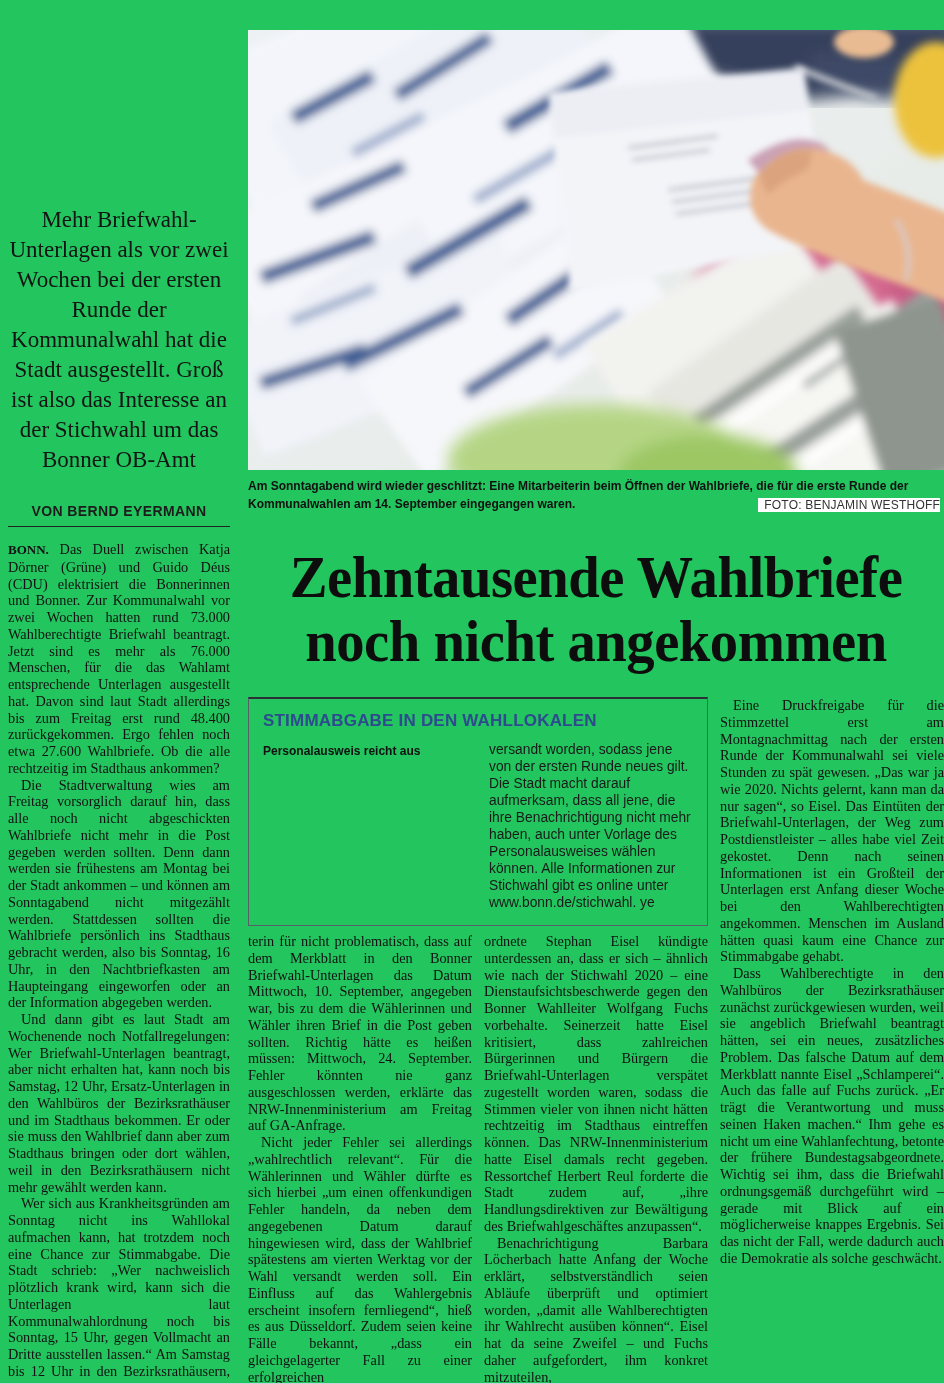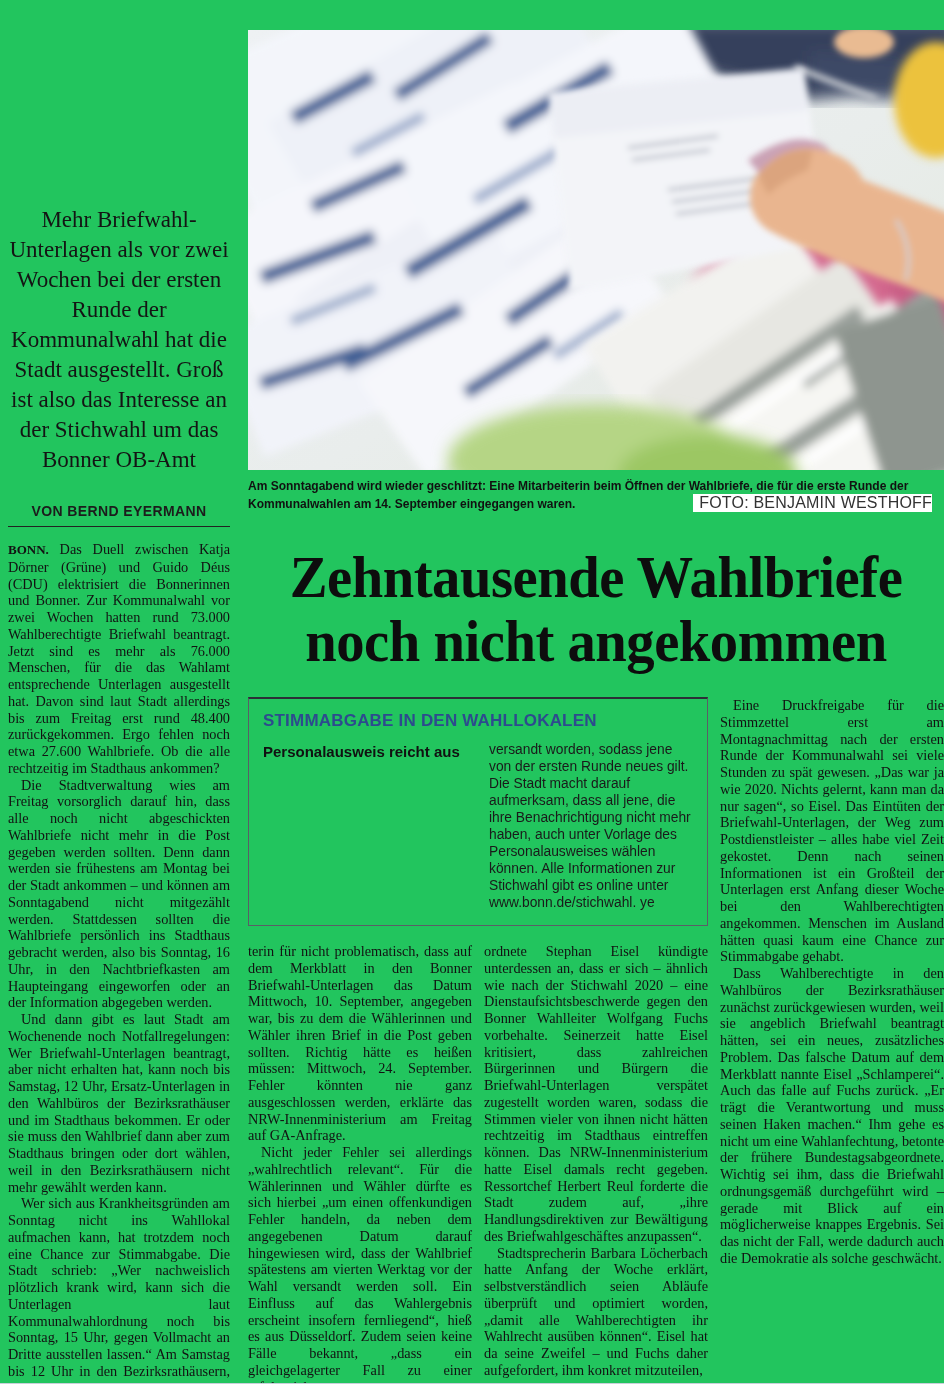--- a/index.html
+++ b/index.html
@@ -32,47 +32,47 @@
   .lead-in { font-family:Liberation Serif, serif; font-weight:bold; font-size:13px; }
   
   .right-area { position:absolute; left:248px; top:0; width:696px; }
   figure.photo { width:696px; height:440px; margin-top:30px; overflow:hidden; background:#e9eef0; }
   .caption-wrap {
     position:relative; margin-top:7px; width:696px;
     font-family:"Liberation Sans", sans-serif;
   }
   .caption { font-weight:bold; font-size:12px; line-height:18px; color:#111; width:696px; }
   .credit {
-    position:absolute; right:12px; bottom:1px; font-weight:normal;
-    font-size:16px; letter-spacing:.2px; color:#333;
+    position:absolute; right:4px; bottom:1px; font-weight:normal;
+    font-size:12px; letter-spacing:.2px; color:#333;
     background:#fff; padding-left:6px;
   }
   h1.headline {
     margin-top:32px; text-align:center;
     font-family:"Liberation Serif", serif; font-weight:bold;
     font-size:59px; line-height:64px; color:#0d0d0d;
     transform:scaleX(.96); transform-origin:50% 0;
     letter-spacing:-.5px; white-space:nowrap;
   }
   .content-grid { display:flex; gap:12px; margin-top:24px; }
   .cols-left { width:460px; }
   .col4 { width:224px; }
   
   .infobox {
     width:460px; border:1px solid #5a5f66; border-top:2px solid #2b2f36;
-    padding:12px 14px 14px 14px; margin-bottom:17px;
+    padding:12px 14px 14px 14px; margin-bottom:7px;
     font-family:"Liberation Sans", sans-serif;
   }
   .infobox .kicker {
     font-weight:bold; font-size:17px; letter-spacing:.2px; color:#2d4b8e;
     margin-bottom:10px;
   }
   .infobox .box-cols { display:flex; gap:22px; }
   .infobox .box-col { width:205px; font-size:13.8px; line-height:17px; color:#1a1a1a; }
-  .infobox .box-title { font-weight:bold; font-size:15px; line-height:21px; color:#111; margin-bottom:12px; }
+  .infobox .box-title { font-weight:bold; font-size:12px; line-height:21px; color:#111; margin-bottom:12px; }
   
   .two-cols { display:flex; gap:12px; }
   .newscol { width:224px; text-align:justify; font-size:14.3px; line-height:16.75px; color:#121212;
     hyphens:auto; -webkit-hyphens:auto; }
   .newscol p { text-indent:13px; }
   .newscol p.nofirst { text-indent:0; }
 </style>
 </head>
 <body>
 
@@ -227,21 +227,21 @@
         </div>
 
         <div class="two-cols">
           <div class="newscol">
             <p class="nofirst">terin für nicht problematisch, dass auf dem Merkblatt in den Bonner Briefwahl-Unterlagen das Datum Mittwoch, 10. September, angegeben war, bis zu dem die Wählerinnen und Wähler ihren Brief in die Post geben sollten. Richtig hätte es heißen müssen: Mittwoch, 24. September. Fehler könnten nie ganz ausgeschlossen werden, erklärte das NRW-Innenministerium am Freitag auf GA-Anfrage.</p>
             <p>Nicht jeder Fehler sei allerdings „wahlrechtlich relevant“. Für die Wählerinnen und Wähler dürfte es sich hierbei „um einen offenkundigen Fehler handeln, da neben dem angegebenen Datum darauf hingewiesen wird, dass der Wahlbrief spätestens am vierten Werktag vor der Wahl versandt werden soll. Ein Einfluss auf das Wahlergebnis erscheint insofern fernliegend“, hieß es aus Düsseldorf. Zudem seien keine Fälle bekannt, „dass ein gleichgelagerter Fall zu einer erfolgreichen Wahlprüfungsbeschwerde geführt hat“.</p>
 
           </div>
           <div class="newscol">
             <p class="nofirst">ordnete Stephan Eisel kündigte unterdessen an, dass er sich – ähnlich wie nach der Stichwahl 2020 – eine Dienstaufsichtsbeschwerde gegen den Bonner Wahlleiter Wolfgang Fuchs vorbehalte. Seinerzeit hatte Eisel kritisiert, dass zahlreichen Bürgerinnen und Bürgern die Briefwahl-Unterlagen verspätet zugestellt worden waren, sodass die Stimmen vieler von ihnen nicht hätten rechtzeitig im Stadthaus eintreffen können. Das NRW-Innenministerium hatte Eisel damals recht gegeben. Ressortchef Herbert Reul forderte die Stadt zudem auf, „ihre Handlungsdirektiven zur Bewältigung des Briefwahlgeschäftes anzupassen“.</p>
-            <p>Stadtsprecherin Barbara Löcherbach hatte Anfang der Woche erklärt, selbstverständlich seien Abläufe überprüft und optimiert worden, „damit alle Wahlberechtigten ihr Wahlrecht ausüben können“. Eisel hat da seine Zweifel – und Fuchs daher aufgefordert, ihm konkret mitzuteilen,</p>
+            <p>Benachrichtigung Barbara Löcherbach hatte Anfang der Woche erklärt, selbstverständlich seien Abläufe überprüft und optimiert worden, „damit alle Wahlberechtigten ihr Wahlrecht ausüben können“. Eisel hat da seine Zweifel – und Fuchs daher aufgefordert, ihm konkret mitzuteilen,</p>
           </div>
         </div>
 
       </div>
 
       <div class="col4 newscol">
         <p>Eine Druckfreigabe für die Stimmzettel erst am Montagnachmittag nach der ersten Runde der Kommunalwahl sei viele Stunden zu spät gewesen. „Das war ja wie 2020. Nichts gelernt, kann man da nur sagen“, so Eisel. Das Eintüten der Briefwahl-Unterlagen, der Weg zum Postdienstleister – alles habe viel Zeit gekostet. Denn nach seinen Informationen ist ein Großteil der Unterlagen erst Anfang dieser Woche bei den Wahlberechtigten angekommen. Menschen im Ausland hätten quasi kaum eine Chance zur Stimmabgabe gehabt.</p>
         <p>Dass Wahlberechtigte in den Wahlbüros der Bezirksrathäuser zunächst zurückgewiesen wurden, weil sie angeblich Briefwahl beantragt hätten, sei ein neues, zusätzliches Problem. Das falsche Datum auf dem Merkblatt nannte Eisel „Schlamperei“. Auch das falle auf Fuchs zurück. „Er trägt die Verantwortung und muss seinen Haken machen.“ Ihm gehe es nicht um eine Wahlanfechtung, betonte der frühere Bundestagsabgeordnete. Wichtig sei ihm, dass die Briefwahl ordnungsgemäß durchgeführt wird – gerade mit Blick auf ein möglicherweise knappes Ergebnis. Sei das nicht der Fall, werde dadurch auch die Demokratie als solche geschwächt.</p>
       </div>
     </div>

